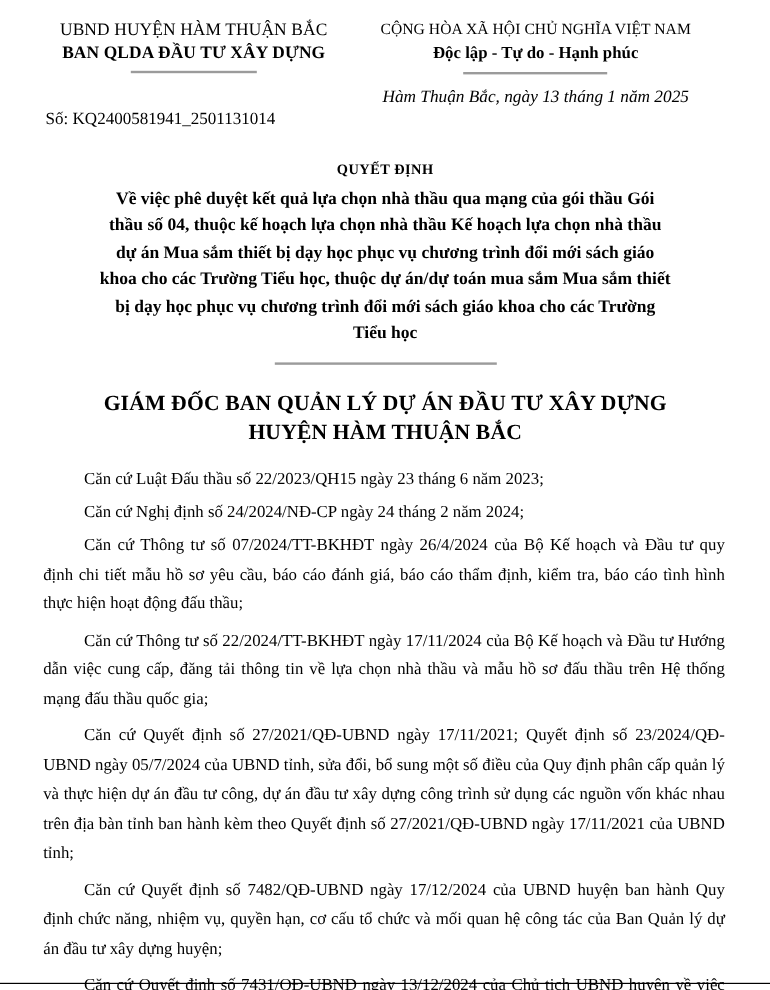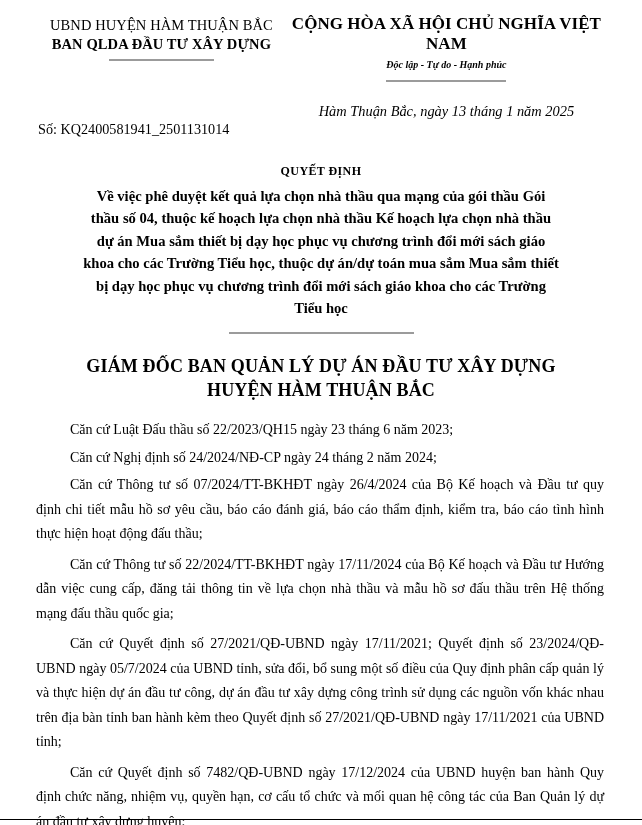--- a/index.html
+++ b/index.html
@@ -41,45 +41,44 @@
   }
   .org-line {
     font-size: 14.5px;
     line-height: 19px;
     letter-spacing: 0.1px;
   }
   .org-line.bold {
     font-weight: bold;
   }
   .nation-line {
-    font-size: 17px;
-    font-weight: bold;
+    font-size: 13px;
+    font-weight: normal;
     line-height: 20px;
     letter-spacing: 0.05px;
   }
   .motto-line {
-    font-size: 10px;
+    font-size: 14px;
     font-weight: bold;
     line-height: 21px;
-    font-style: italic;
   }
 
   .rule-short {
     height: 2px;
     background: #9b9b9b;
     margin: 5px auto 0 auto;
   }
   .rule-left { width: 105px; }
   .rule-right { width: 120px; }
 
   .place-date {
     font-style: italic;
     font-size: 14.4px;
     line-height: 20px;
-    margin-top: 19px;
+    margin-top: 9px;
   }
 
   .so-line {
     font-size: 14.2px;
     text-align: left;
     padding-left: 2px;
   }
 
   
   .title-block {

